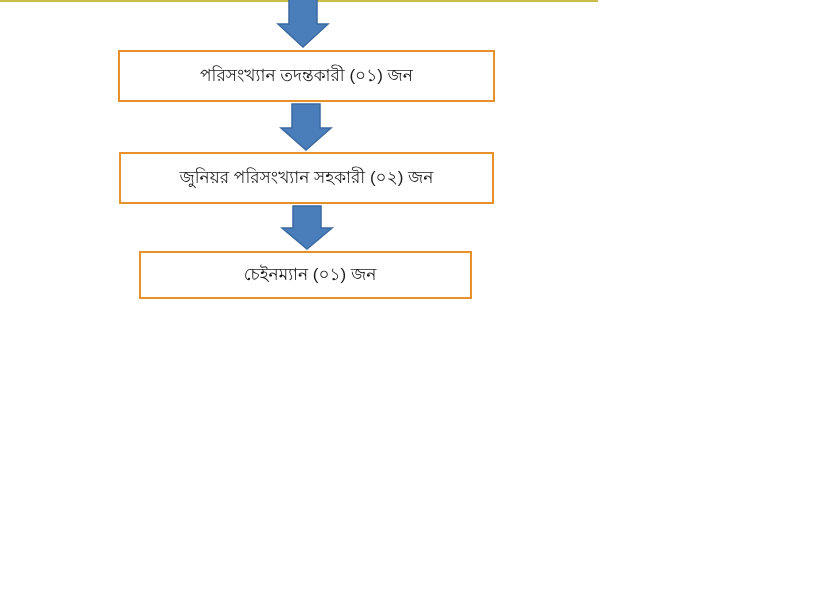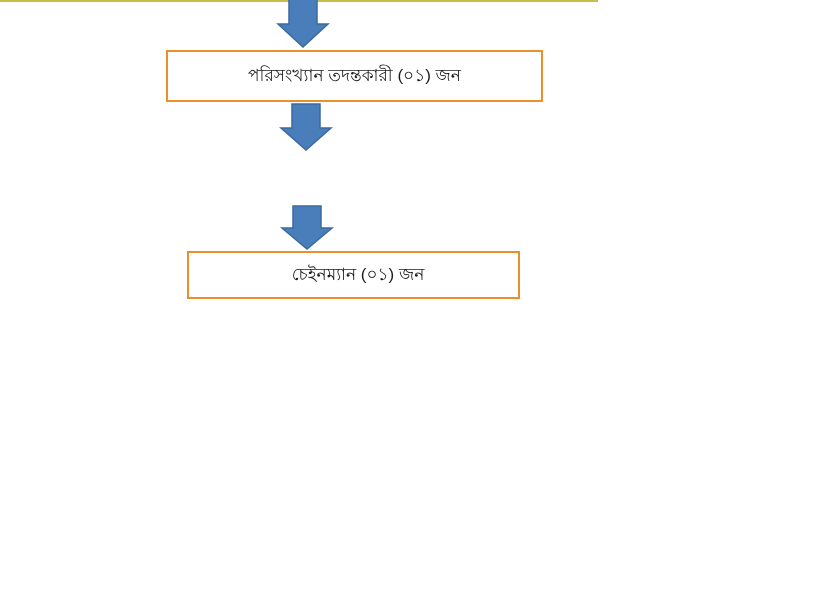--- a/index.html
+++ b/index.html
@@ -39,21 +39,20 @@
   }
   .node {
     position: absolute;
     box-sizing: border-box;
     border: 2px solid #e8902a;
     background: #ffffff;
     display: flex;
     align-items: center;
     justify-content: center;
     text-align: center;
-    margin-left: 48px;
   }
   .node-label {
     font-size: 17px;
     color: #1b1b1b;
     line-height: 1.2;
     white-space: nowrap;
   }
   
   .node-1 { left: 118px; top: 50px;  width: 377px; height: 52px; }
   .node-2 { left: 119px; top: 152px; width: 375px; height: 52px; }
@@ -90,19 +89,22 @@
 
       <g>
         <path d="M293,206 L321,206 L321,228 L332,228 L307,249 L282,228 L293,228 Z" fill="#4a7ebb" stroke="#3a6aa0" stroke-width="1.5"></path>
       </g>
     </svg>
 
     <div class="node node-1">
       <span class="node-label">পরিসংখ্যান তদন্তকারী (০১) জন</span>
     </div>
 
+    <div class="node node-2">
+      <span class="node-label">জুনিয়র পরিসংখ্যান সহকারী (০২) জন</span>
+    </div>
 
     <div class="node node-3">
       <span class="node-label">চেইনম্যান (০১) জন</span>
     </div>
 
   </div>
 </div>
 
 </body></html>

